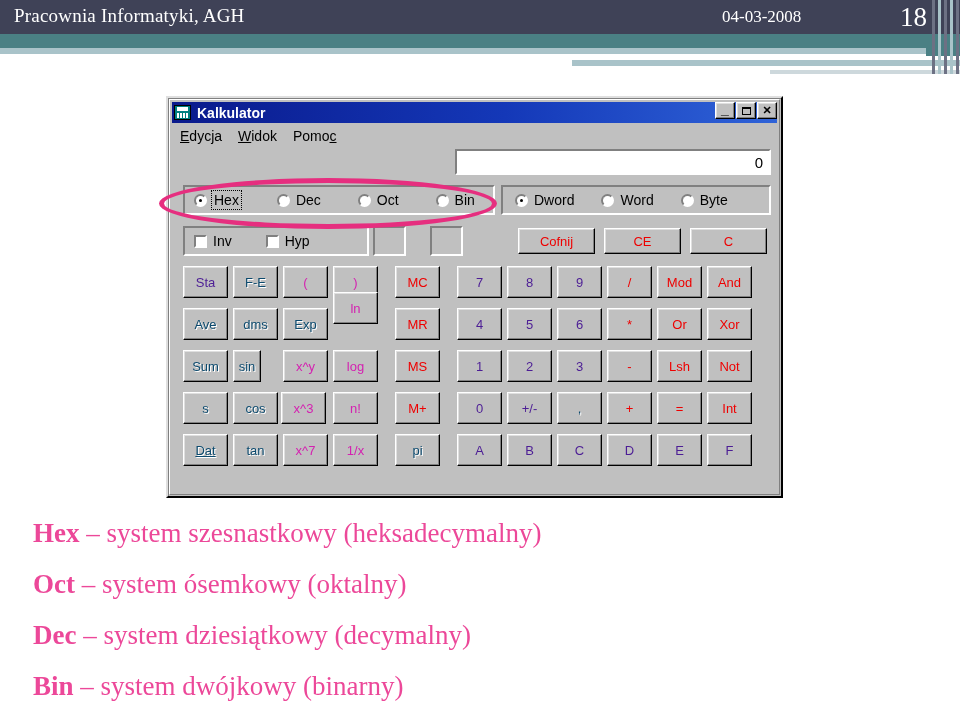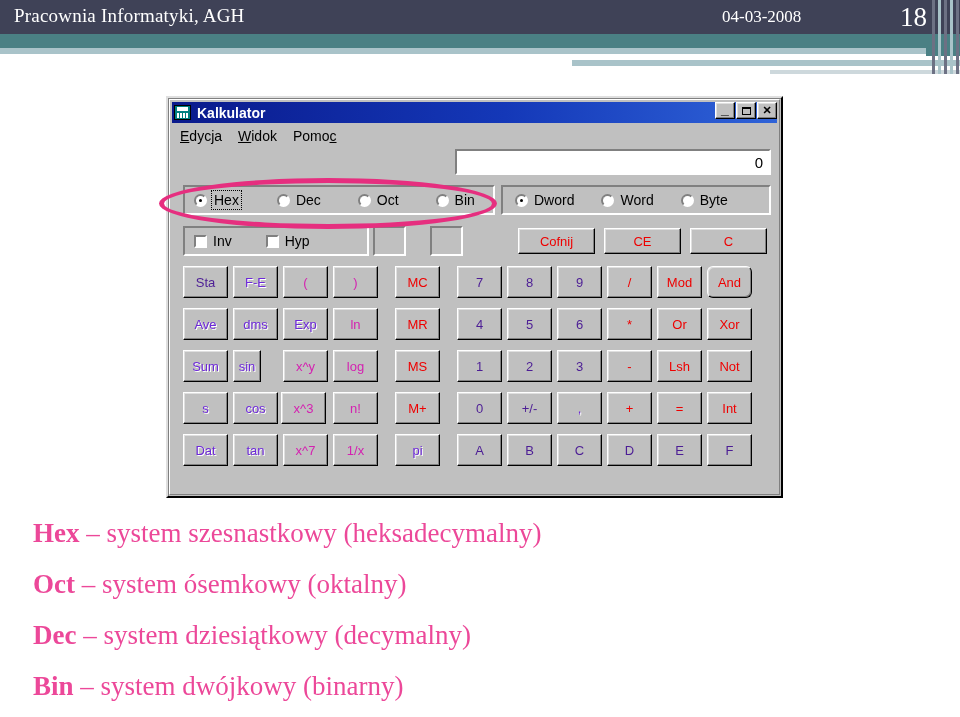--- a/index.html
+++ b/index.html
@@ -350,21 +350,21 @@
     justify-content: center;
     font-size: 13px;
     font-family: "Liberation Sans", sans-serif;
     cursor: default;
     user-select: none;
     white-space: nowrap;
   }
   .btn.blue   { color: #4c1d95; }
   .btn.red    { color: #ee0000; }
   .btn.magenta{ color: #d421b0; }
-  .btn.gray   { color: #6d28d9; text-shadow: 1px 1px 0 #ffffff; }
+  .btn.gray   { color: #0c4a6e; text-shadow: 1px 1px 0 #ffffff; }
 
   
   #highlight-ellipse {
     position: absolute;
     left: 159px; top: 178px;
     width: 338px; height: 51px;
     border: 5px solid #e62e7f;
     border-radius: 50%;
     box-sizing: border-box;
     z-index: 20;
@@ -501,25 +501,25 @@
         <div class="btn blue" style="left: 13px; top: 166px; width: 45px; height: 32px;">Sta</div>
         <div class="btn gray" style="left: 63px; top: 166px; width: 45px; height: 32px;">F-E</div>
         <div class="btn magenta" style="left: 113px; top: 166px; width: 45px; height: 32px;">(</div>
         <div class="btn magenta" style="left: 163px; top: 166px; width: 45px; height: 32px;">)</div>
         <div class="btn red" style="left: 225px; top: 166px; width: 45px; height: 32px;">MC</div>
         <div class="btn blue" style="left: 287px; top: 166px; width: 45px; height: 32px;">7</div>
         <div class="btn blue" style="left: 337px; top: 166px; width: 45px; height: 32px;">8</div>
         <div class="btn blue" style="left: 387px; top: 166px; width: 45px; height: 32px;">9</div>
         <div class="btn red" style="left: 437px; top: 166px; width: 45px; height: 32px;">/</div>
         <div class="btn red" style="left: 487px; top: 166px; width: 45px; height: 32px;">Mod</div>
-        <div class="btn red" style="left: 537px; top: 166px; width: 45px; height: 32px; border-radius: 6px;">And</div>
+        <div class="btn red" style="left: 537px; top: 166px; width: 45px; height: 32px;">And</div>
         <div class="btn gray" style="left: 13px; top: 208px; width: 45px; height: 32px;">Ave</div>
         <div class="btn gray" style="left: 63px; top: 208px; width: 45px; height: 32px;">dms</div>
         <div class="btn gray" style="left: 113px; top: 208px; width: 45px; height: 32px;">Exp</div>
-        <div class="btn magenta" style="left: 163px; top: 208px; width: 45px; height: 32px;">ln</div>
+        <div class="btn magenta" style="left: 163px; top: 192px; width: 45px; height: 32px;">ln</div>
         <div class="btn red" style="left: 225px; top: 208px; width: 45px; height: 32px;">MR</div>
         <div class="btn blue" style="left: 287px; top: 208px; width: 45px; height: 32px;">4</div>
         <div class="btn blue" style="left: 337px; top: 208px; width: 45px; height: 32px;">5</div>
         <div class="btn blue" style="left: 387px; top: 208px; width: 45px; height: 32px;">6</div>
         <div class="btn red" style="left: 437px; top: 208px; width: 45px; height: 32px;">*</div>
         <div class="btn red" style="left: 487px; top: 208px; width: 45px; height: 32px;">Or</div>
         <div class="btn red" style="left: 537px; top: 208px; width: 45px; height: 32px;">Xor</div>
         <div class="btn gray" style="left: 13px; top: 250px; width: 45px; height: 32px;">Sum</div>
         <div class="btn gray" style="left: 63px; top: 250px; width: 28px; height: 32px;">sin</div>
         <div class="btn magenta" style="left: 113px; top: 250px; width: 45px; height: 32px;">x^y</div>
@@ -535,21 +535,21 @@
         <div class="btn gray" style="left: 63px; top: 292px; width: 45px; height: 32px;">cos</div>
         <div class="btn magenta" style="left: 111px; top: 292px; width: 45px; height: 32px;">x^3</div>
         <div class="btn magenta" style="left: 163px; top: 292px; width: 45px; height: 32px;">n!</div>
         <div class="btn red" style="left: 225px; top: 292px; width: 45px; height: 32px;">M+</div>
         <div class="btn blue" style="left: 287px; top: 292px; width: 45px; height: 32px;">0</div>
         <div class="btn blue" style="left: 337px; top: 292px; width: 45px; height: 32px;">+/-</div>
         <div class="btn gray" style="left: 387px; top: 292px; width: 45px; height: 32px;">,</div>
         <div class="btn red" style="left: 437px; top: 292px; width: 45px; height: 32px;">+</div>
         <div class="btn red" style="left: 487px; top: 292px; width: 45px; height: 32px;">=</div>
         <div class="btn red" style="left: 537px; top: 292px; width: 45px; height: 32px;">Int</div>
-        <div class="btn gray" style="left: 13px; top: 334px; width: 45px; height: 32px;">Dat</div>
+        <div class="btn gray" style="left: 13px; top: 334px; width: 45px; height: 32px; text-decoration: underline;">Dat</div>
         <div class="btn gray" style="left: 63px; top: 334px; width: 45px; height: 32px;">tan</div>
         <div class="btn magenta" style="left: 113px; top: 334px; width: 45px; height: 32px;">x^7</div>
         <div class="btn magenta" style="left: 163px; top: 334px; width: 45px; height: 32px;">1/x</div>
         <div class="btn gray" style="left: 225px; top: 334px; width: 45px; height: 32px;">pi</div>
         <div class="btn blue" style="left: 287px; top: 334px; width: 45px; height: 32px;">A</div>
         <div class="btn blue" style="left: 337px; top: 334px; width: 45px; height: 32px;">B</div>
         <div class="btn blue" style="left: 387px; top: 334px; width: 45px; height: 32px;">C</div>
         <div class="btn blue" style="left: 437px; top: 334px; width: 45px; height: 32px;">D</div>
         <div class="btn blue" style="left: 487px; top: 334px; width: 45px; height: 32px;">E</div>
         <div class="btn blue" style="left: 537px; top: 334px; width: 45px; height: 32px;">F</div>

